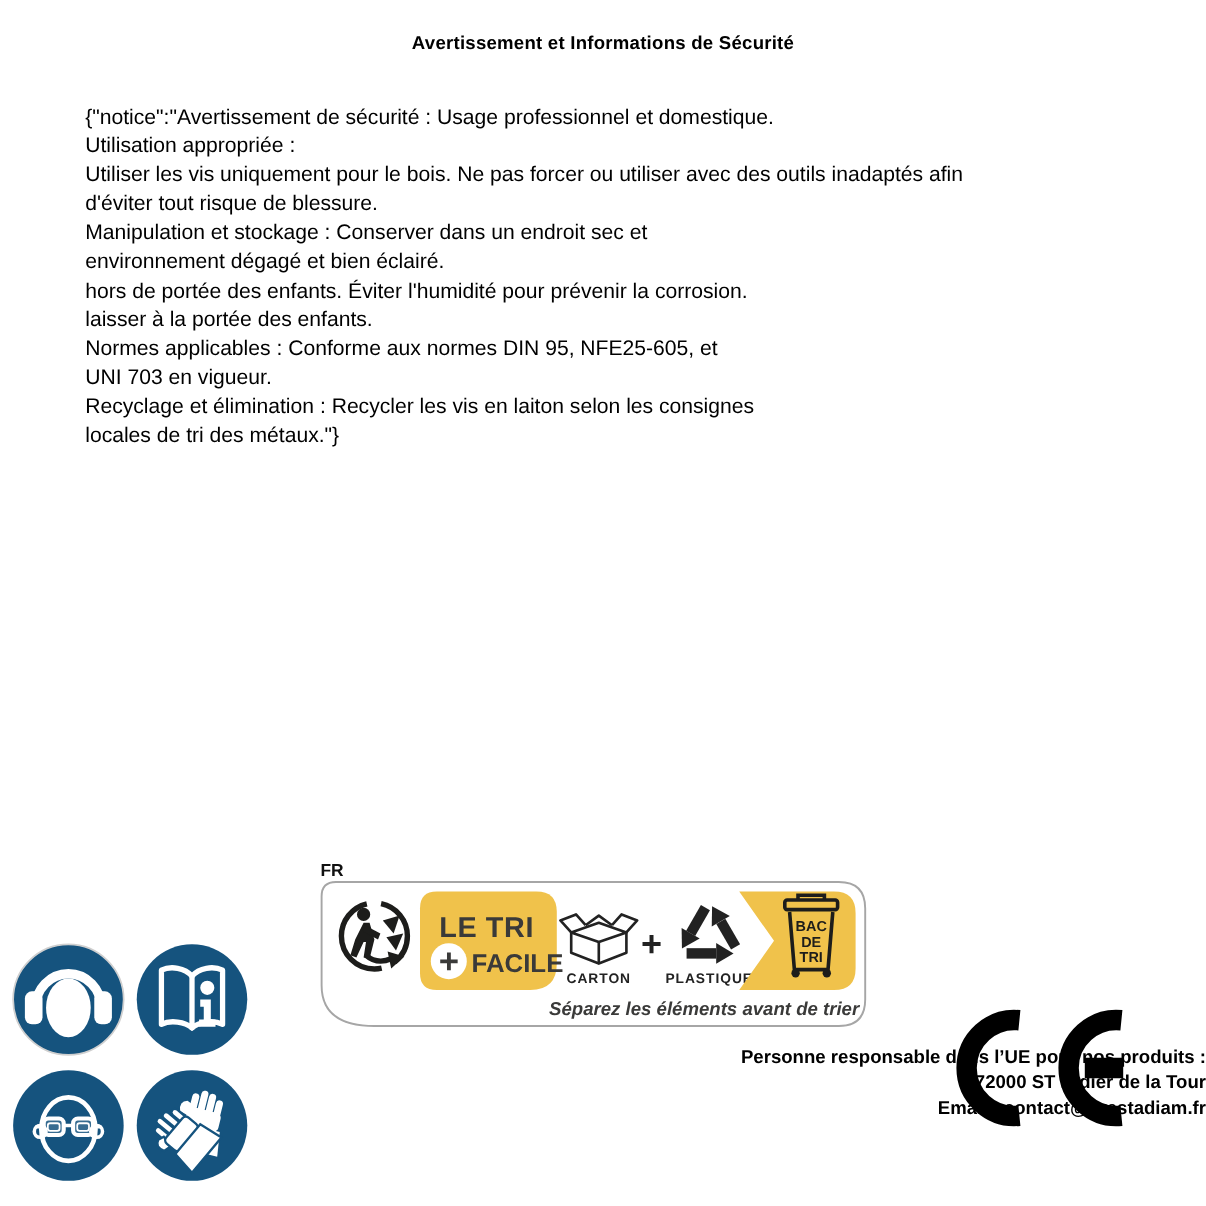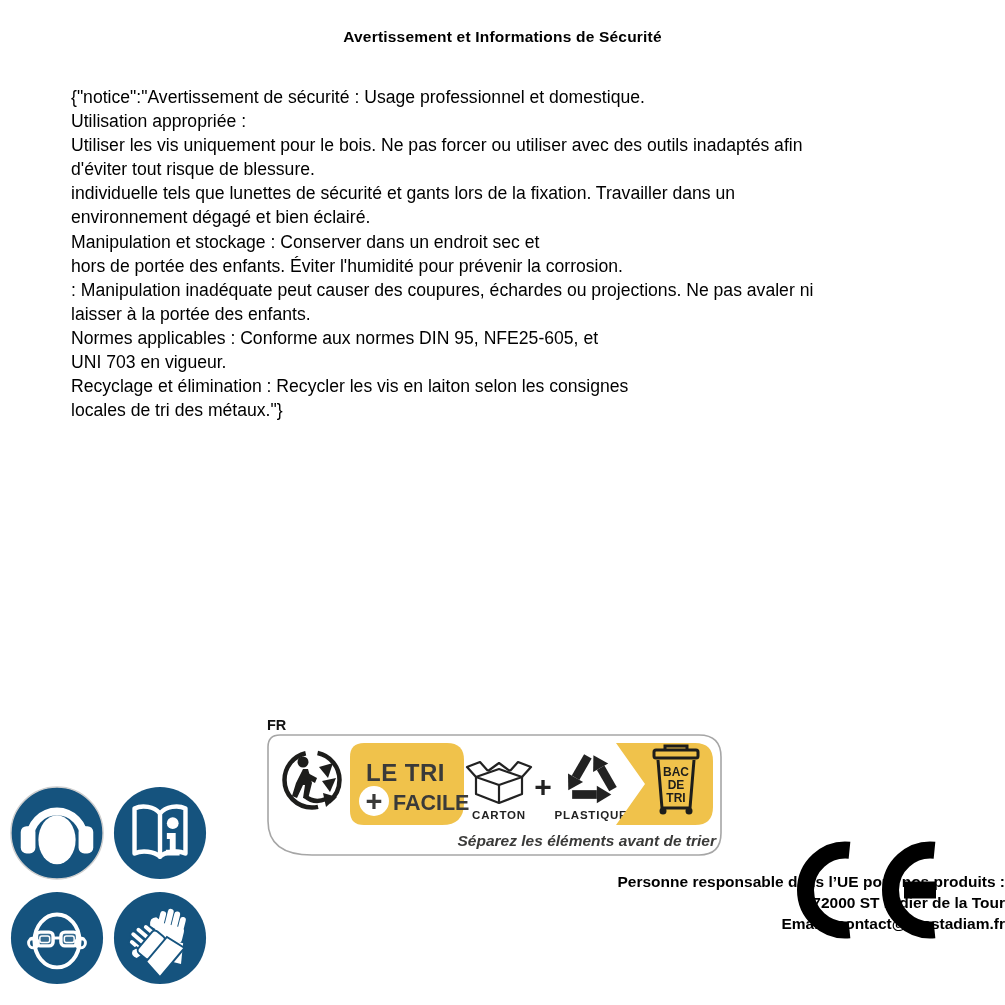--- a/index.html
+++ b/index.html
@@ -28,25 +28,23 @@
 
 <div class="page">
 
   <div class="title">Avertissement et Informations de Sécurité</div>
 
   <div class="notice">
     <div>{"notice":"Avertissement de sécurité : Usage professionnel et domestique.</div>
     <div>Utilisation appropriée :</div>
     <div>Utiliser les vis uniquement pour le bois. Ne pas forcer ou utiliser avec des outils inadaptés afin</div>
     <div>d'éviter tout risque de blessure.</div>
-    <div>individuelle tels que lunettes de sécurité et gants lors de la fixation. Travailler dans un</div>
+    <div>Manipulation et stockage : Conserver dans un endroit sec et</div>
     <div>environnement dégagé et bien éclairé.</div>
-    <div>Manipulation et stockage : Conserver dans un endroit sec et</div>
     <div>hors de portée des enfants. Éviter l'humidité pour prévenir la corrosion.</div>
-    <div>: Manipulation inadéquate peut causer des coupures, échardes ou projections. Ne pas avaler ni</div>
     <div>laisser à la portée des enfants.</div>
     <div>Normes applicables : Conforme aux normes DIN 95, NFE25-605, et</div>
     <div>UNI 703 en vigueur.</div>
     <div>Recyclage et élimination : Recycler les vis en laiton selon les consignes</div>
     <div>locales de tri des métaux."}</div>
   </div>
 
   <svg class="abs" style="left:263px;top:706px;" width="462" height="154" viewBox="263 706 462 154">
 
     <text x="267" y="730" font-size="14.5" font-weight="bold" fill="#111">FR</text>

